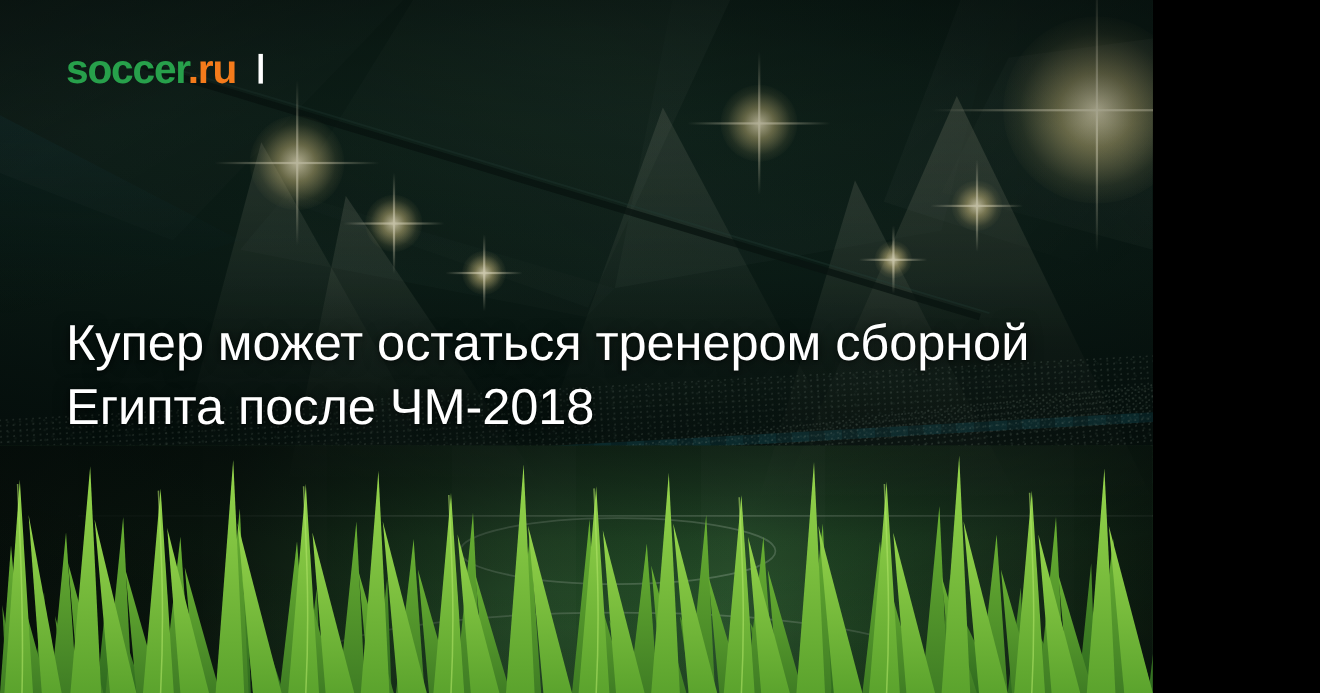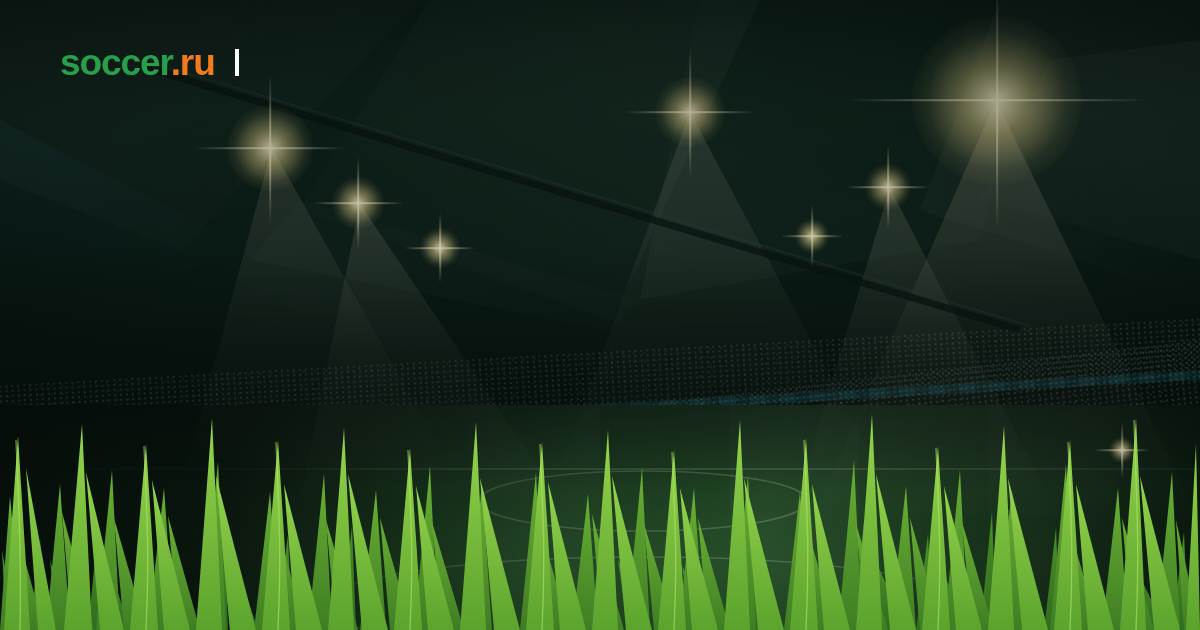--- a/index.html
+++ b/index.html
@@ -2,21 +2,21 @@
 <html><head>
 <meta charset="utf-8">
 <style>
   html, body {
     margin: 0;
     padding: 0;
     background: #000;
   }
   #card {
     position: relative;
-    width: 1200px;
+    width: 1048px;
     height: 630px;
     overflow: hidden;
     font-family: "Liberation Sans", sans-serif;
     background: #0b1a14;
   }
 
   
   .layer { position: absolute; inset: 0; }
 
   
@@ -424,14 +424,15 @@
     </g>
   </svg>
 
   <div id="brand">
     <div class="logo">
       <span class="word">soccer</span><span class="tld">.ru</span>
     </div>
     <div class="bar"></div>
   </div>
 
+  <h1 id="headline">Купер может остаться тренером сборной Египта после ЧМ-2018</h1>
 
 </div>
 
 </body></html>

